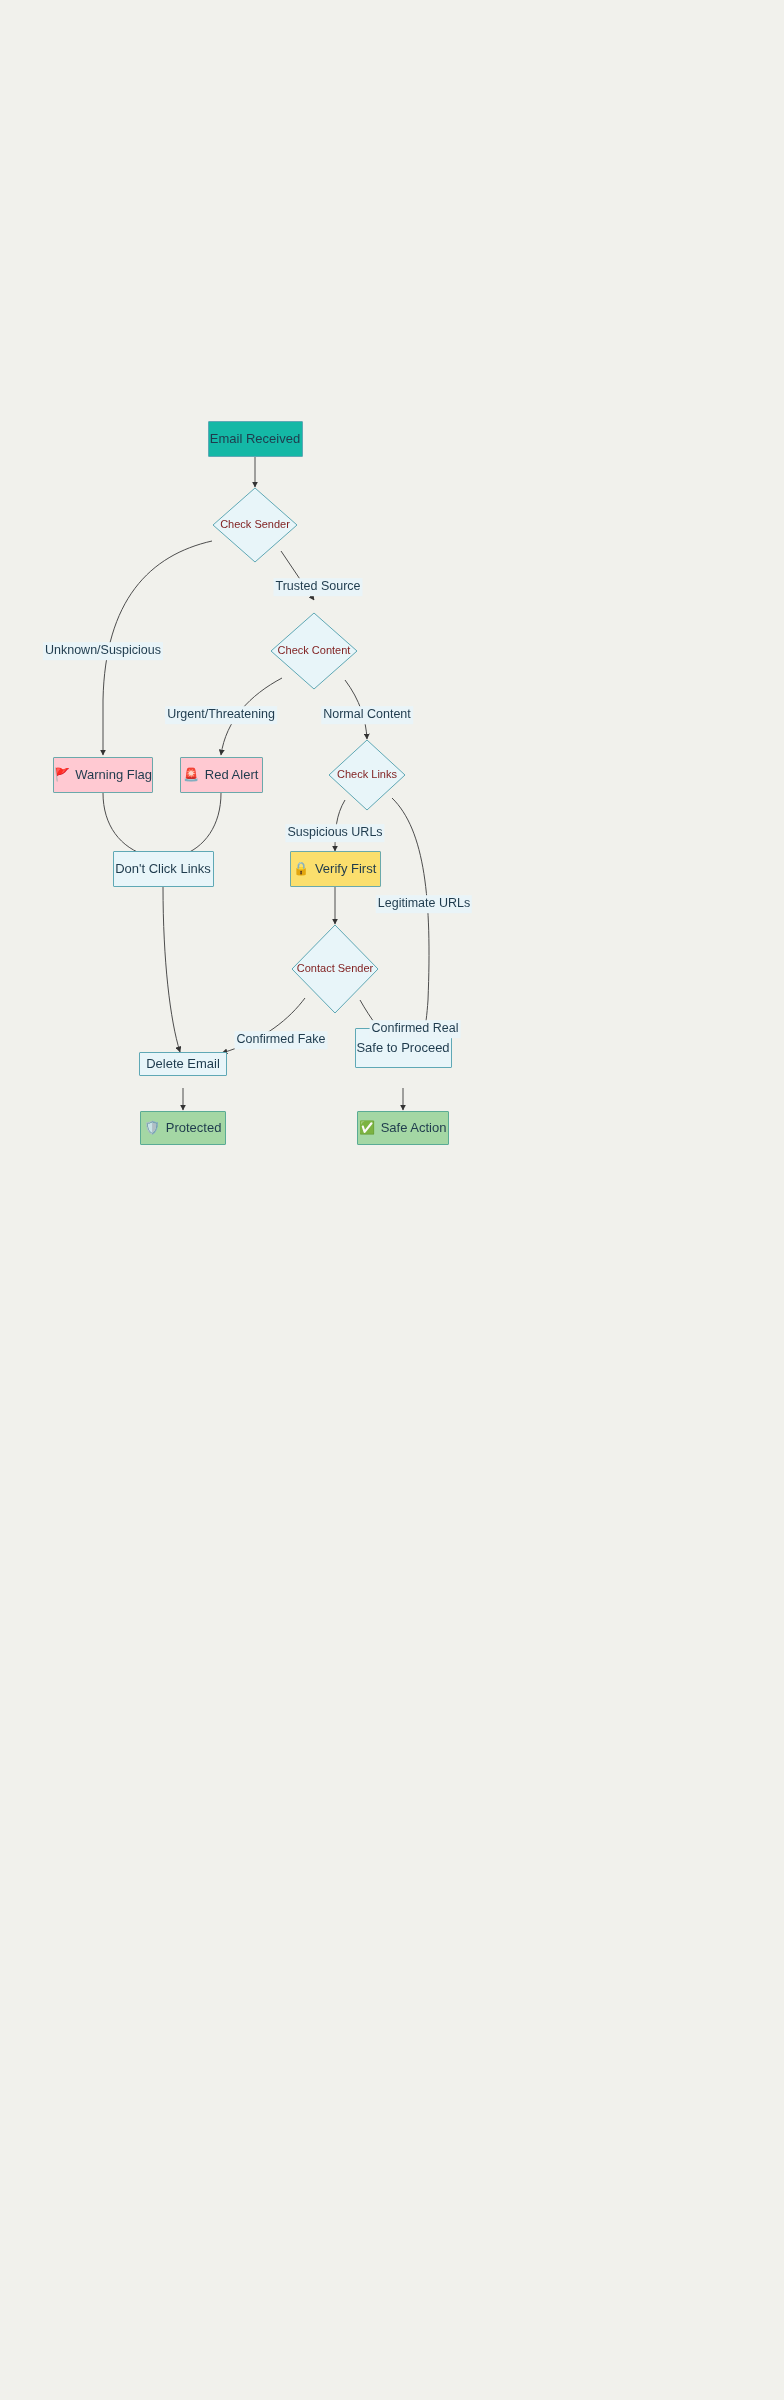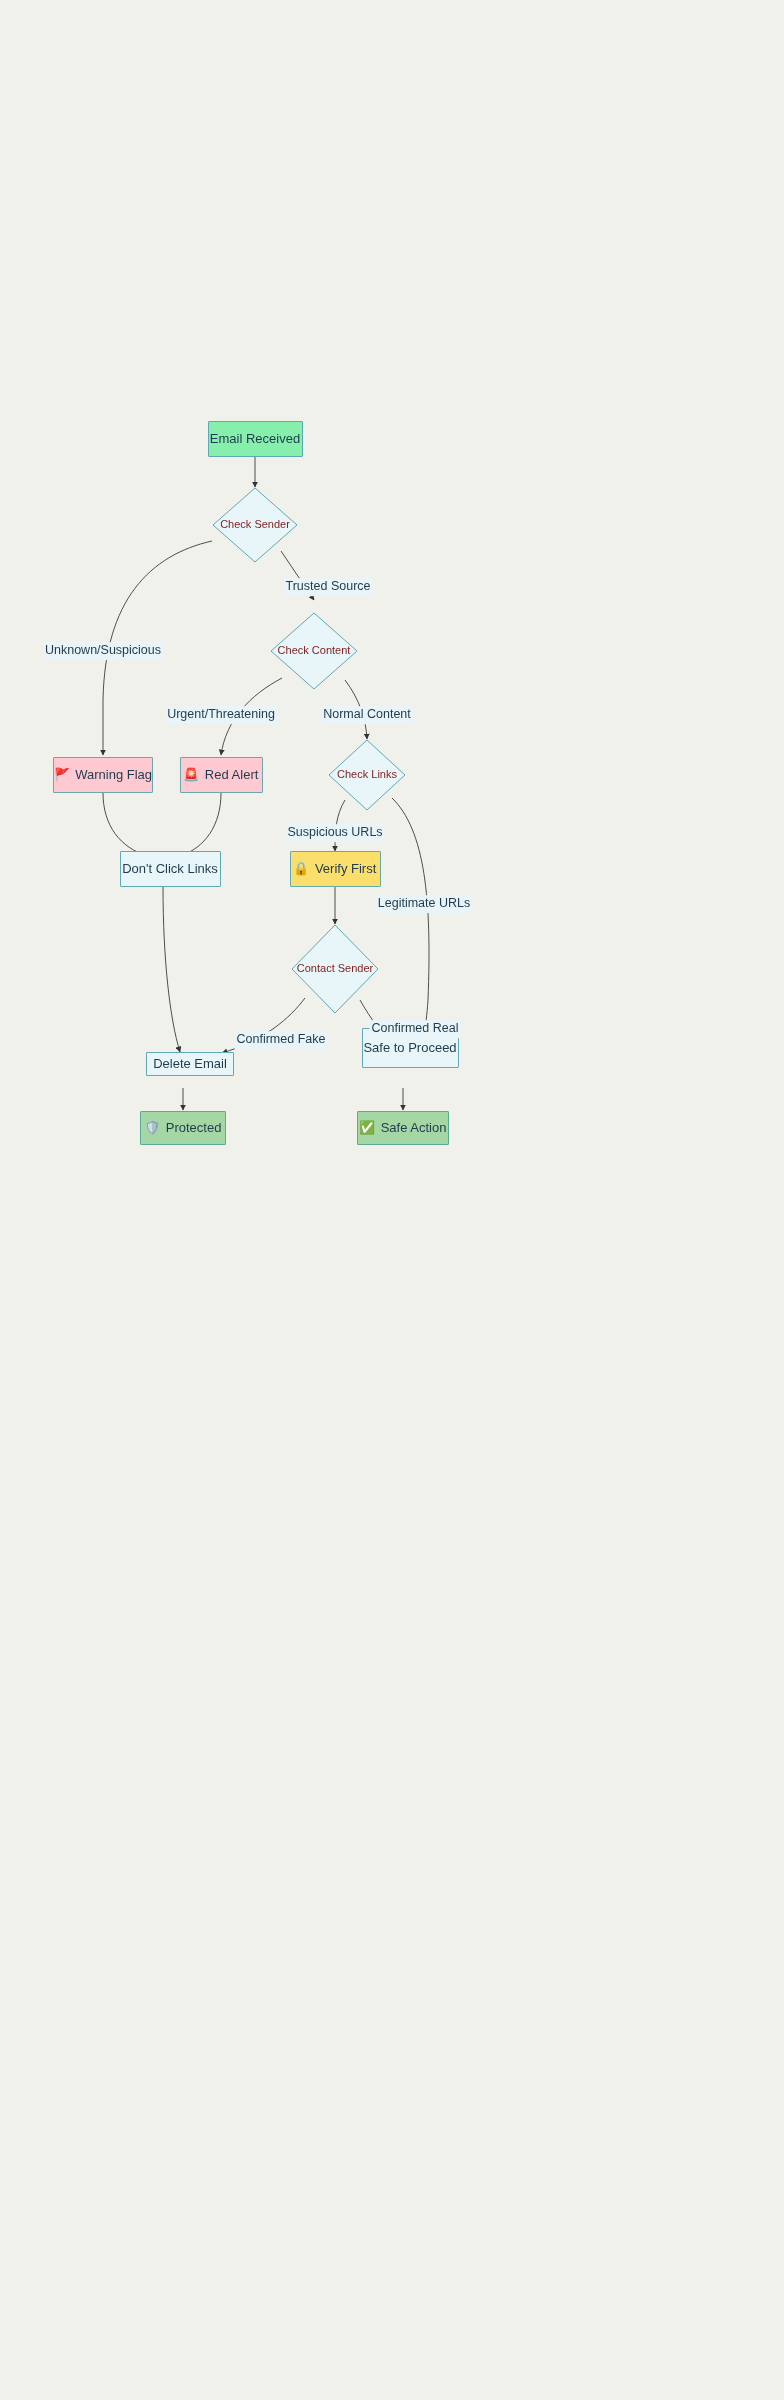--- a/index.html
+++ b/index.html
@@ -32,28 +32,27 @@
     color: #1f3b4d;
     text-align: center;
     line-height: 1.2;
     white-space: nowrap;
   }
   
   .rect {
     border-radius: 1px;
   }
   .rect.start {
-    background: #86efac;
+    background: #14b8a6;
     border: 1.2px solid #5fa8b5;
     align-items: center;
   }
   .rect.plain {
     background: #e8f5f9;
     border: 1.2px solid #5fa8b5;
-    margin-left: 7px;
   }
   .rect.danger {
     background: #ffc9d2;
     border: 1.2px solid #6aa9ab;
   }
   .rect.warn {
     background: #fbdf6d;
     border: 1.2px solid #6aa9ab;
   }
   .rect.good {
@@ -175,21 +174,21 @@
         <span class="emoji">🛡️</span>
         <span>Protected</span>
       </div>
       <div class="node rect good" style="left: 357px; top: 1111px; width: 92px; height: 34px;">
         <span class="emoji">✅</span>
         <span>Safe Action</span>
       </div>
     </div>
   <div id="label-layer">
       <div class="edge-label" style="left: 103px; top: 651px;">Unknown/Suspicious</div>
-      <div class="edge-label" style="left: 328px; top: 587px;">Trusted Source</div>
+      <div class="edge-label" style="left: 318px; top: 587px;">Trusted Source</div>
       <div class="edge-label" style="left: 221px; top: 715px;">Urgent/Threatening</div>
       <div class="edge-label" style="left: 367px; top: 715px;">Normal Content</div>
       <div class="edge-label" style="left: 335px; top: 833px;">Suspicious URLs</div>
       <div class="edge-label" style="left: 424px; top: 904px;">Legitimate URLs</div>
       <div class="edge-label" style="left: 281px; top: 1040px;">Confirmed Fake</div>
       <div class="edge-label" style="left: 368px; top: 1029px; margin-left: 47px;">Confirmed Real</div>
     </div>
 
 </div>
 

